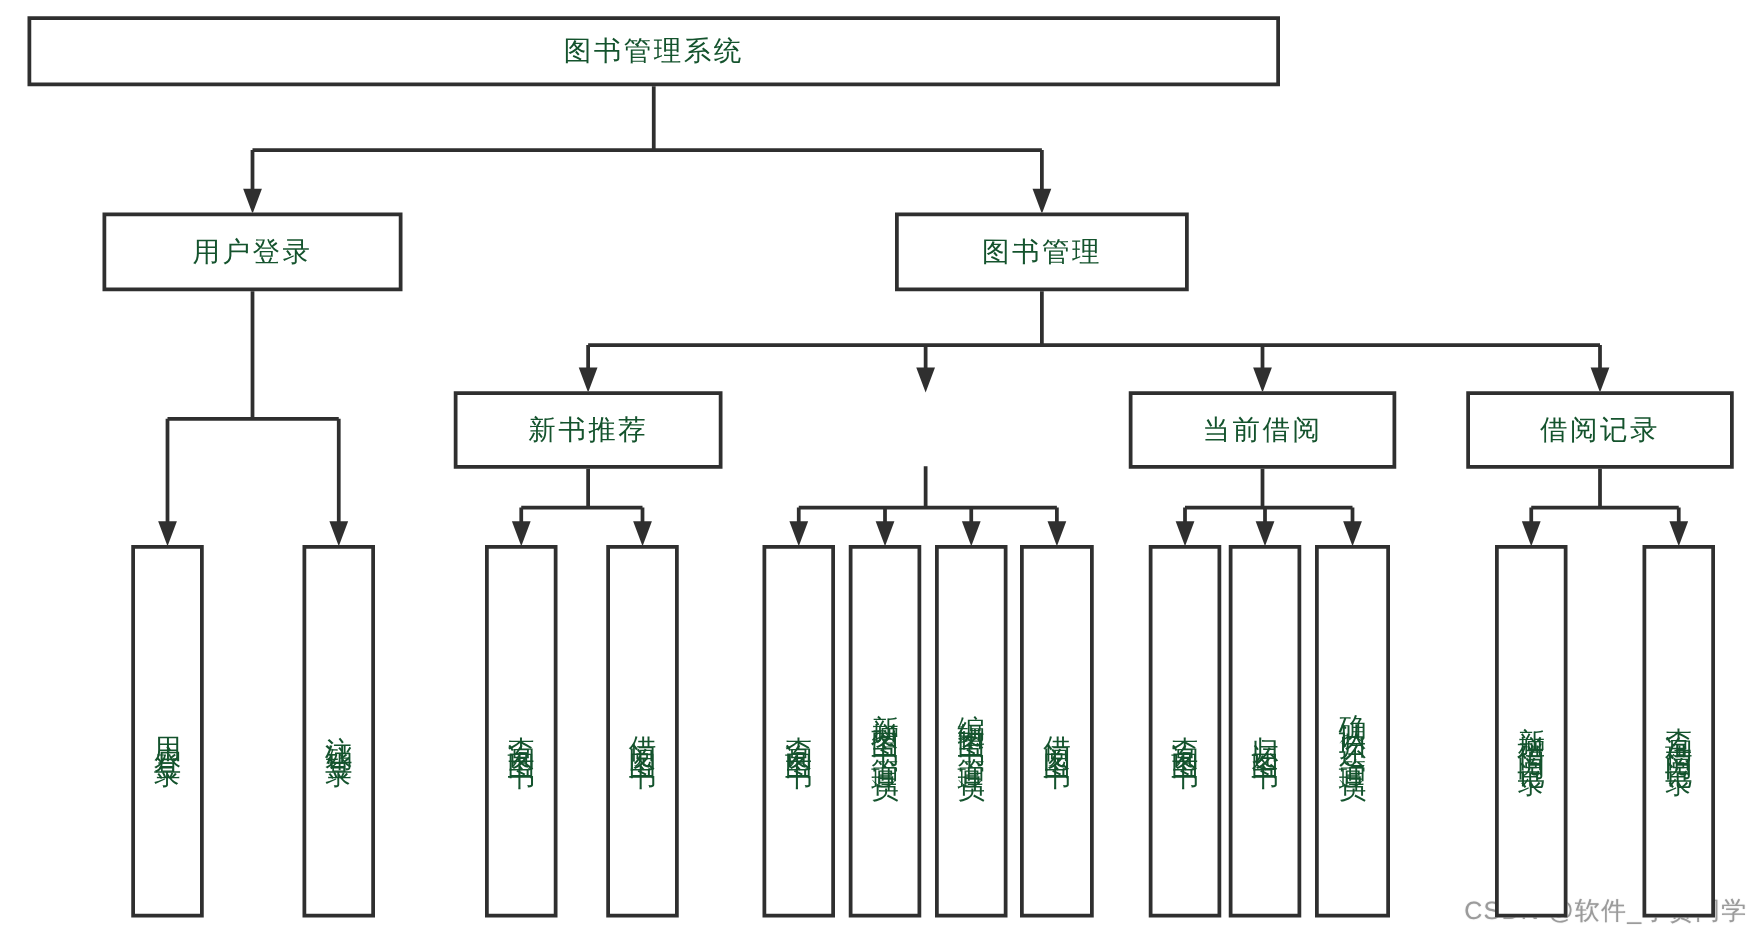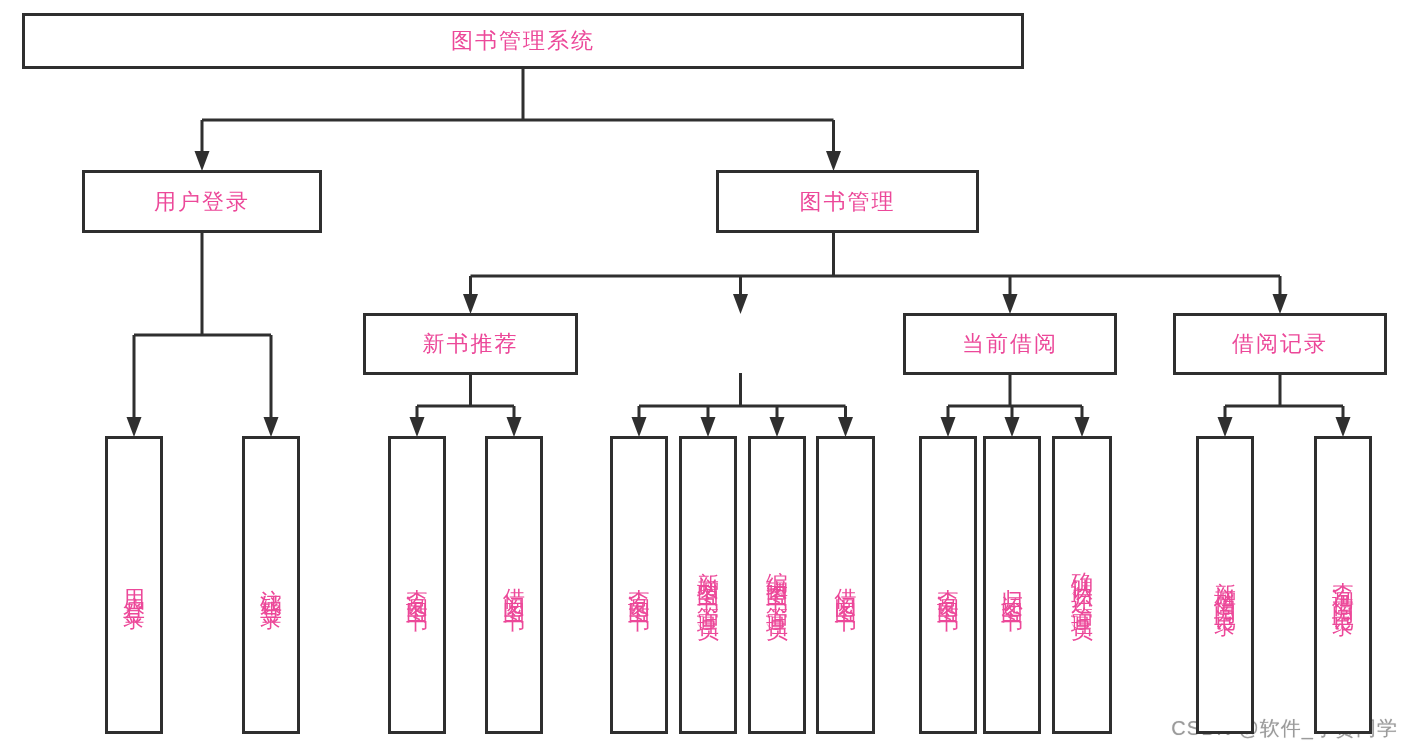--- a/index.html
+++ b/index.html
@@ -14,21 +14,21 @@
   #connector-layer {
     position: absolute;
     left: 0; top: 0;
     width: 1405px; height: 747px;
   }
   .box {
     position: absolute;
     box-sizing: border-box;
     background: #ffffff;
     border: 3px solid #2f2f2f;
-    color: #ec4899;
+    color: #14532d;
     display: flex;
     align-items: center;
     justify-content: center;
     text-align: center;
   }
   .box.h {
     font-size: 22px;
     letter-spacing: 2px;
     white-space: nowrap;
   }
@@ -92,21 +92,21 @@
       </g>
       <g>
         <path d="M 1280 373 V 406 M 1225 406 H 1343 M 1225 406 V 432 M 1343 406 V 432" fill="none" stroke="#2f2f2f" stroke-width="3"></path>
         <polygon points="1225,437 1217.5,417 1232.5,417" fill="#2f2f2f"></polygon>
         <polygon points="1343,437 1335.5,417 1350.5,417" fill="#2f2f2f"></polygon>
       </g>
     </svg>
   <div class="watermark">CSDN @软件_小贺同学</div>
 <div class="box h" style="left: 22px; top: 13px; width: 1002px; height: 56px;">图书管理系统</div>
     <div class="box h" style="left: 82px; top: 170px; width: 240px; height: 63px;">用户登录</div>
-    <div class="box h" style="left: 716px; top: 170px; width: 263px; height: 63px;">图书管理</div>
+    <div class="box h" style="left: 716px; top: 170px; width: 235px; height: 63px;">图书管理</div>
     <div class="box h" style="left: 363px; top: 313px; width: 215px; height: 62px; text-align: center;">新书推荐</div>
     <div class="box h" style="left: 903px; top: 313px; width: 214px; height: 62px;">当前借阅</div>
     <div class="box h" style="left: 1173px; top: 313px; width: 214px; height: 62px;">借阅记录</div>
     <div class="box v" style="left: 105px; top: 436px; width: 58px; height: 298px;">用户登录</div>
     <div class="box v" style="left: 242px; top: 436px; width: 58px; height: 298px;">注销登录</div>
     <div class="box v" style="left: 388px; top: 436px; width: 58px; height: 298px;">查询图书</div>
     <div class="box v" style="left: 485px; top: 436px; width: 58px; height: 298px;">借阅图书</div>
     <div class="box v" style="left: 610px; top: 436px; width: 58px; height: 298px;">查询图书</div>
     <div class="box v" style="left: 679px; top: 436px; width: 58px; height: 298px;">新增图书（管理员）</div>
     <div class="box v" style="left: 748px; top: 436px; width: 58px; height: 298px;">编辑图书（管理员）</div>

